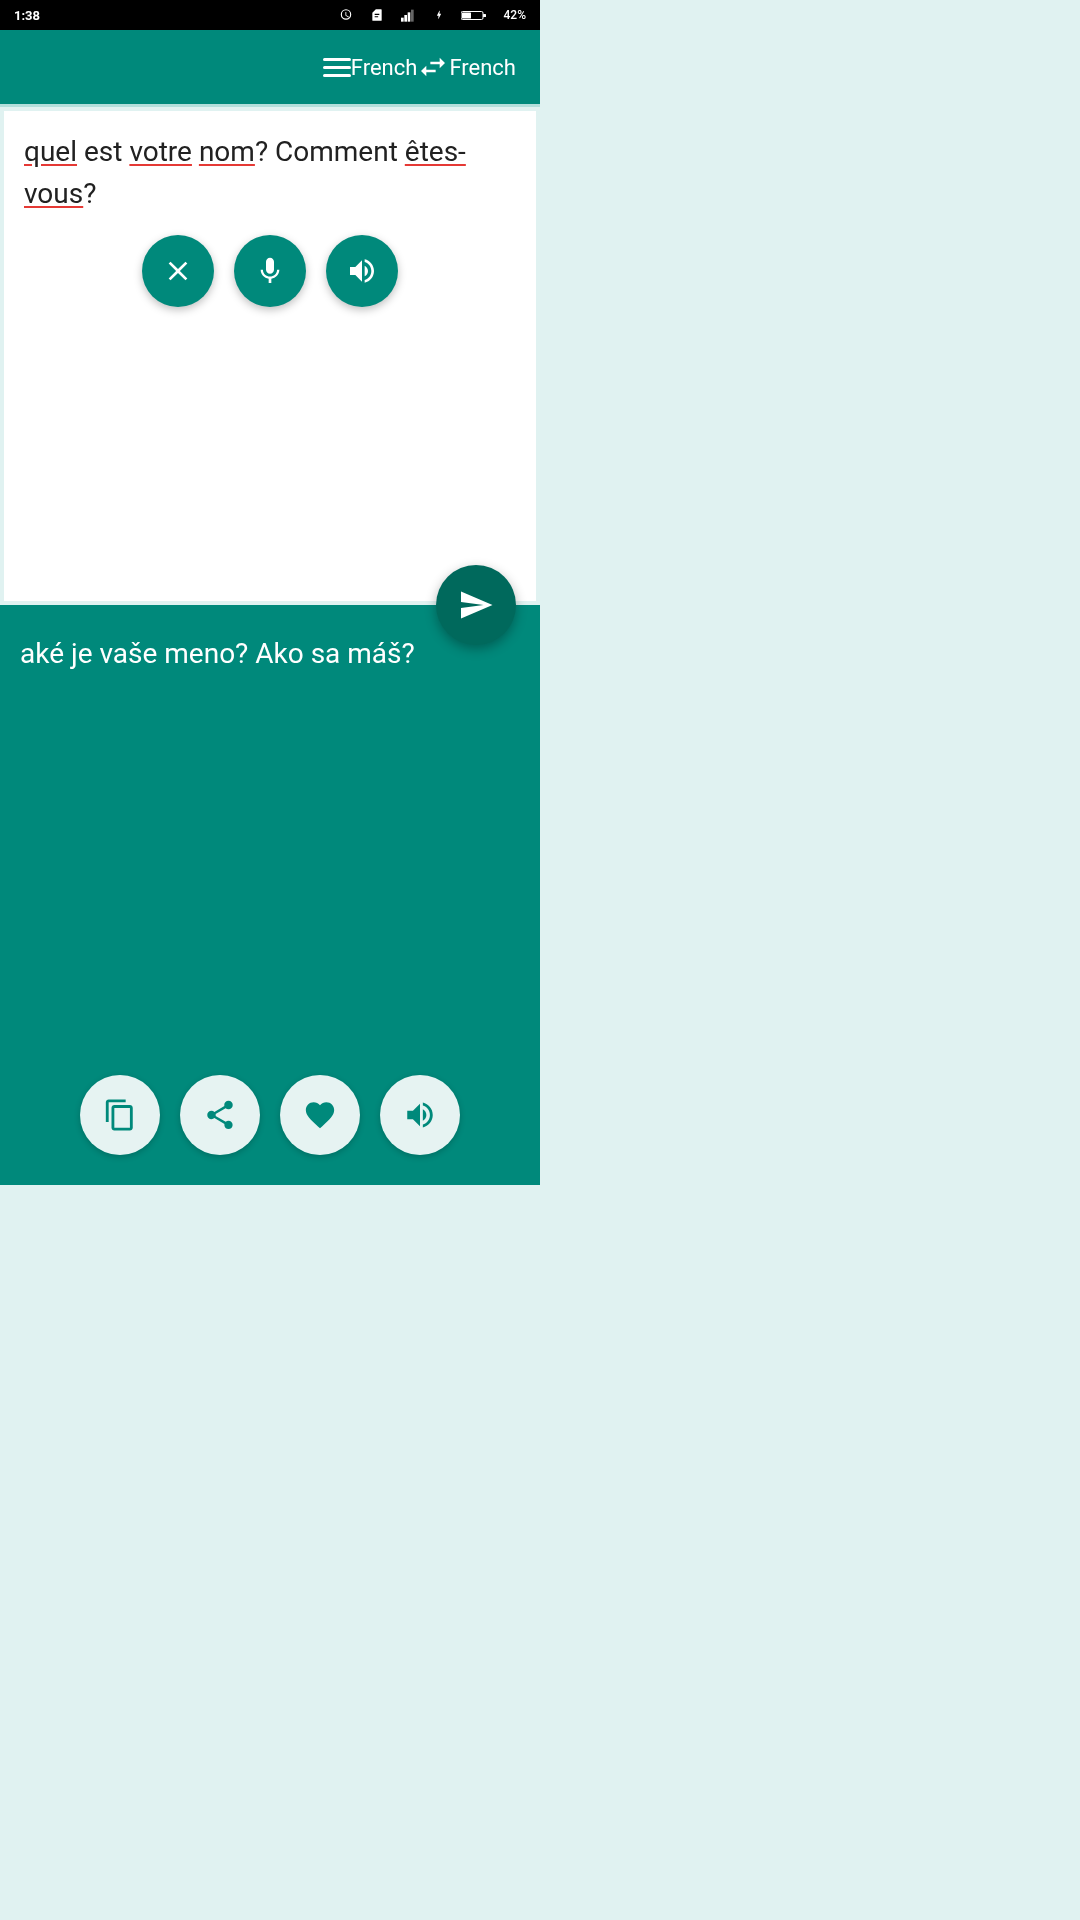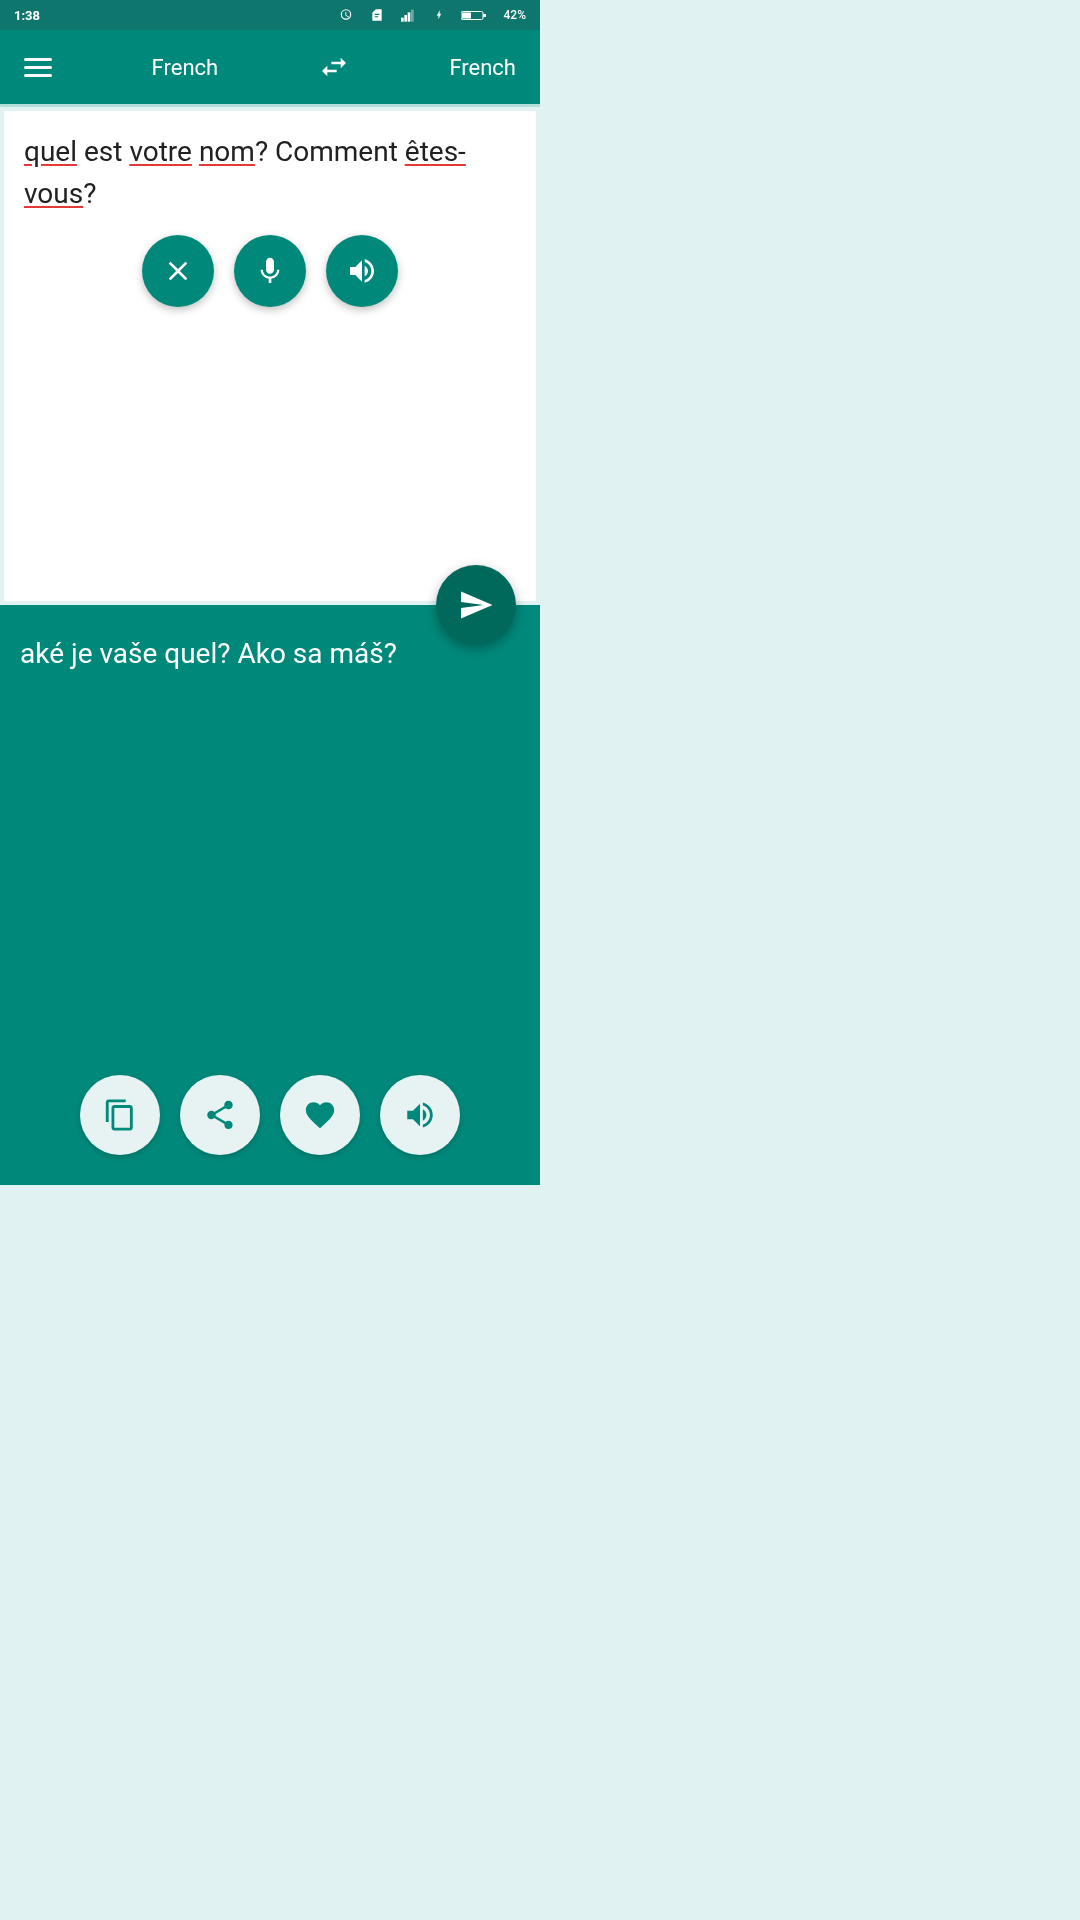--- a/index.html
+++ b/index.html
@@ -8,21 +8,21 @@
     body {
       width: 540px;
       height: 1200px;
       font-family: 'Roboto', Arial, sans-serif;
       background: #e0f2f1;
       overflow: hidden;
     }
 
     
     .status-bar {
-      background: #0f766e;
+      background: #000000;
       color: #fff;
       height: 30px;
       display: flex;
       align-items: center;
       justify-content: space-between;
       padding: 0 14px;
       font-size: 13px;
       font-weight: 500;
     }
     .status-left { font-weight: bold; }
@@ -33,21 +33,21 @@
       font-size: 12px;
       justify-content: space-between;
     }
 
     
     .toolbar {
       background: #00897b;
       height: 74px;
       display: flex;
       align-items: center;
-      justify-content: space-between;
+      justify-content: flex-end;
       padding: 8px 24px;
     }
     .toolbar-menu {
       display: flex;
       flex-direction: column;
       gap: 5px;
       cursor: pointer;
     }
     .toolbar-menu span {
       display: block;
@@ -267,21 +267,21 @@
   </div>
 
   <button class="send-btn" title="Translate">
     <svg viewBox="0 0 24 24">
       <path d="M2.01 21L23 12 2.01 3 2 10l15 2-15 2z"></path>
     </svg>
   </button>
 </div>
 
 <div class="output-panel">
-  <div class="output-text">aké je vaše quel? Ako sa máš?</div>
+  <div class="output-text">aké je vaše meno? Ako sa máš?</div>
 
   <div class="output-actions">
     <button class="output-btn" title="Copy">
       <svg viewBox="0 0 24 24">
         <path d="M16 1H4c-1.1 0-2 .9-2 2v14h2V3h12V1zm3 4H8c-1.1 0-2 .9-2 2v14c0 1.1.9 2 2 2h11c1.1 0 2-.9 2-2V7c0-1.1-.9-2-2-2zm0 16H8V7h11v14z"></path>
       </svg>
     </button>
     <button class="output-btn" title="Share">
       <svg viewBox="0 0 24 24">
         <path d="M18 16.08c-.76 0-1.44.3-1.96.77L8.91 12.7c.05-.23.09-.46.09-.7s-.04-.47-.09-.7l7.05-4.11c.54.5 1.25.81 2.04.81 1.66 0 3-1.34 3-3s-1.34-3-3-3-3 1.34-3 3c0 .24.04.47.09.7L8.04 9.81C7.5 9.31 6.79 9 6 9c-1.66 0-3 1.34-3 3s1.34 3 3 3c.79 0 1.5-.31 2.04-.81l7.12 4.16c-.05.21-.08.43-.08.65 0 1.61 1.31 2.92 2.92 2.92s2.92-1.31 2.92-2.92-1.31-2.92-2.92-2.92z"></path>

